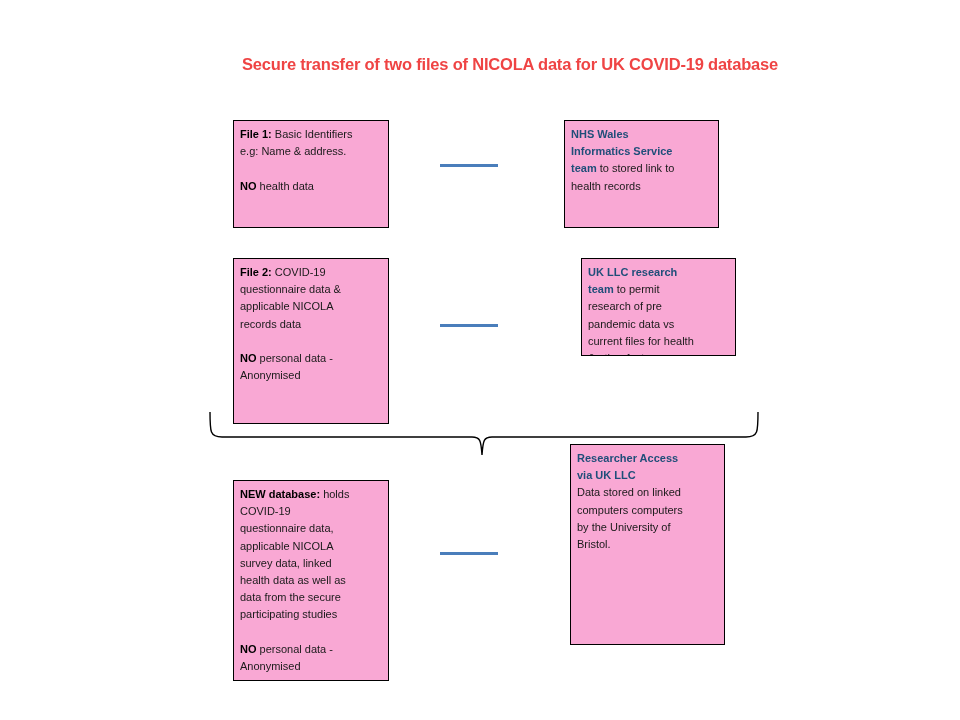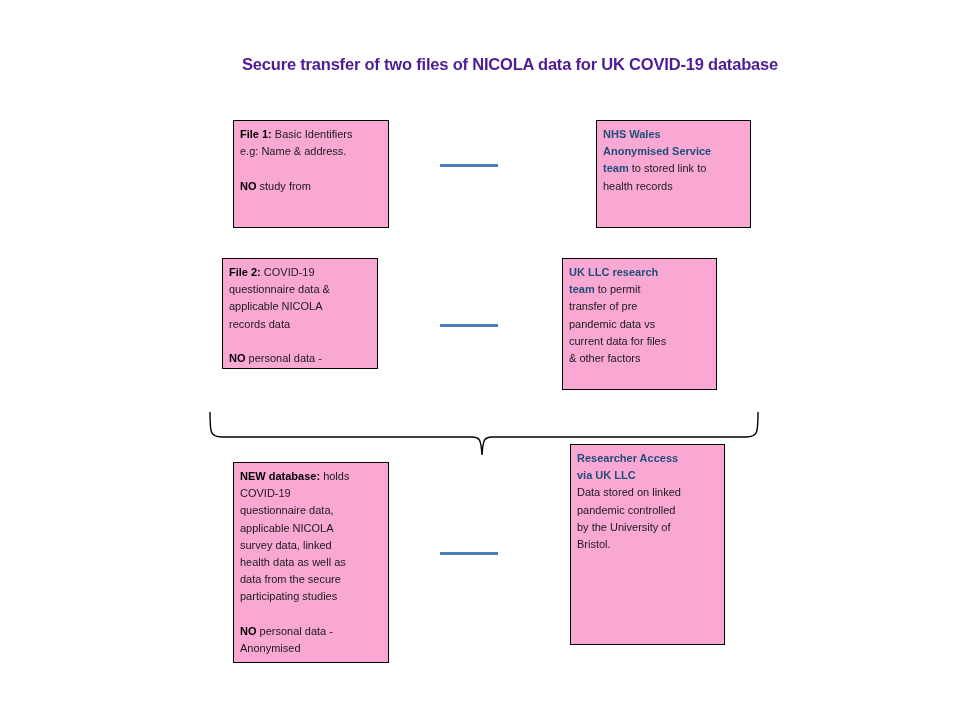--- a/index.html
+++ b/index.html
@@ -24,21 +24,21 @@
   }
 
   .title {
     position: absolute;
     left: 190px;
     top: 54px;
     width: 640px;
     font-size: 16.5px;
     font-weight: bold;
     letter-spacing: -0.2px;
-    color: #4c1d95;
+    color: #ef4444;
     text-align: center;
     line-height: 20px;
     white-space: nowrap;
   }
 
   .box {
     position: absolute;
     box-sizing: border-box;
     border: 1px solid #000000;
     background: #f9a8d4;
@@ -61,26 +61,26 @@
     color: #000000;
   }
 
   .blue-head {
     color: #1F4E79;
     font-weight: bold;
   }
 
   
   #box-file1    { left: 233px; top: 120px; width: 156px; height: 108px; }
-  #box-nhs      { left: 596px; top: 120px; width: 155px; height: 108px; }
+  #box-nhs      { left: 564px; top: 120px; width: 155px; height: 108px; }
   
-  #box-file2    { left: 222px; top: 258px; width: 156px; height: 111px; }
-  #box-ukllc    { left: 562px; top: 258px; width: 155px; height: 132px; }
+  #box-file2    { left: 233px; top: 258px; width: 156px; height: 166px; }
+  #box-ukllc    { left: 581px; top: 258px; width: 155px; height: 98px; }
   
-  #box-newdb    { left: 233px; top: 462px; width: 156px; height: 201px; }
+  #box-newdb    { left: 233px; top: 480px; width: 156px; height: 201px; }
   #box-research { left: 570px; top: 444px; width: 155px; height: 201px; }
 
   .arrow-line {
     position: absolute;
     height: 3px;
     background: #4A7EBB;
   }
   #arrow-1 { left: 440px; top: 164px; width: 58px; }
   #arrow-2 { left: 440px; top: 324px; width: 58px; }
   #arrow-3 { left: 440px; top: 552px; width: 58px; }
@@ -97,50 +97,50 @@
 <body>
 
 <div id="canvas">
 
   <div class="title">Secure transfer of two files of NICOLA data for UK COVID-19 database</div>
 
   <div class="box" id="box-file1">
     <p><b>File 1:</b><span> Basic Identifiers</span></p>
     <p>e.g:  Name &amp; address.</p>
     <p class="spacer"></p>
-    <p><b>NO</b><span> study from</span></p>
+    <p><b>NO</b><span> health data</span></p>
   </div>
 
   <div class="arrow-line" id="arrow-1"></div>
 
   <div class="box" id="box-nhs">
     <p class="blue-head">NHS Wales</p>
-    <p class="blue-head">Anonymised Service</p>
+    <p class="blue-head">Informatics Service</p>
     <p><span class="blue-head">team</span><span> to stored link to</span></p>
     <p>health records</p>
   </div>
 
   <div class="box" id="box-file2">
     <p><b>File 2:</b><span> COVID-19</span></p>
     <p>questionnaire data &amp;</p>
     <p>applicable NICOLA</p>
     <p>records data</p>
     <p class="spacer"></p>
     <p><b>NO</b><span> personal data  -</span></p>
     <p>Anonymised</p>
   </div>
 
   <div class="arrow-line" id="arrow-2"></div>
 
   <div class="box" id="box-ukllc">
     <p class="blue-head">UK LLC research</p>
     <p><span class="blue-head">team</span><span> to permit</span></p>
-    <p>transfer of pre</p>
+    <p>research of pre</p>
     <p>pandemic data vs</p>
-    <p>current data for files</p>
+    <p>current files for health</p>
     <p>&amp; other factors</p>
   </div>
 
   <svg id="brace-svg" viewBox="0 0 570 60">
     <path d="M 10 8
              C 10 28, 10 33, 22 33
              L 272 33
              C 280 33, 281 36, 282 51
              C 283 36, 284 33, 292 33
              L 546 33
@@ -160,18 +160,18 @@
     <p><b>NO</b><span> personal data  -</span></p>
     <p>Anonymised</p>
   </div>
 
   <div class="arrow-line" id="arrow-3"></div>
 
   <div class="box" id="box-research">
     <p class="blue-head">Researcher Access</p>
     <p class="blue-head">via UK LLC</p>
     <p>Data stored on linked</p>
-    <p>pandemic controlled</p>
+    <p>computers computers</p>
     <p>by the University of</p>
     <p>Bristol.</p>
   </div>
 
 </div>
 
 </body></html>

